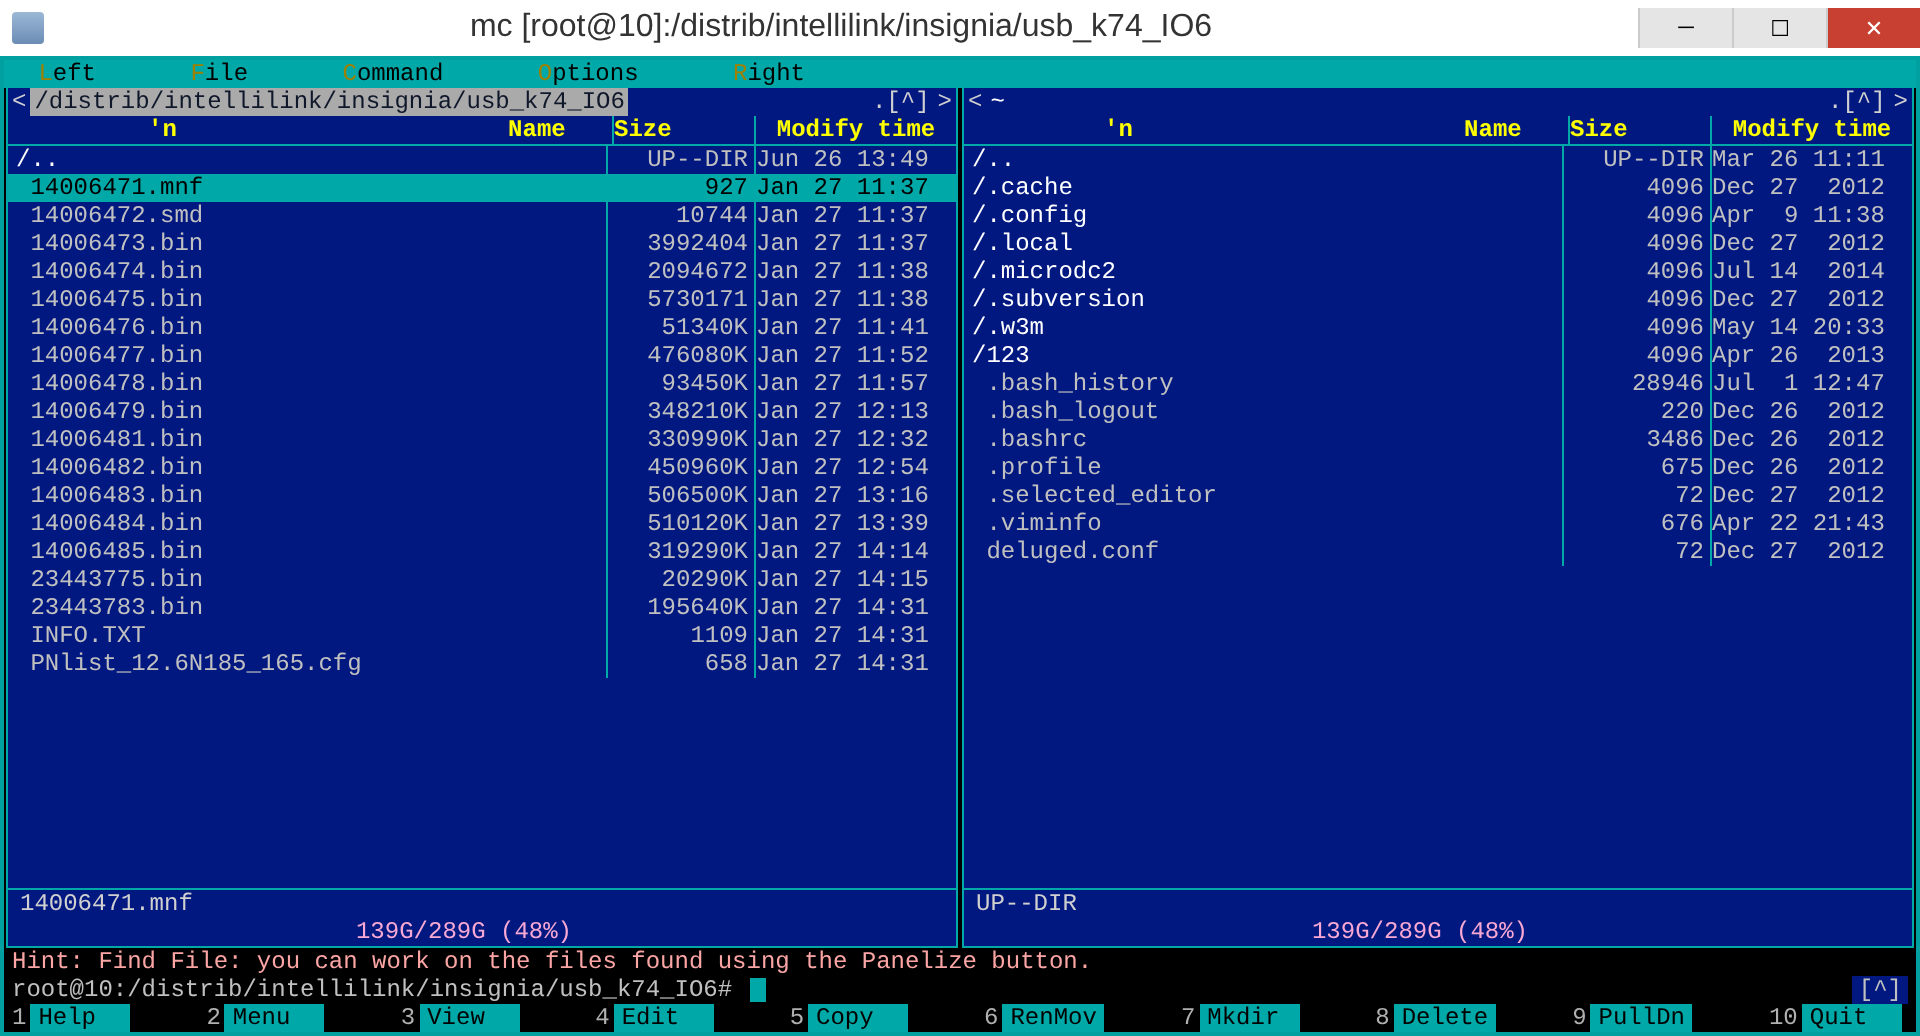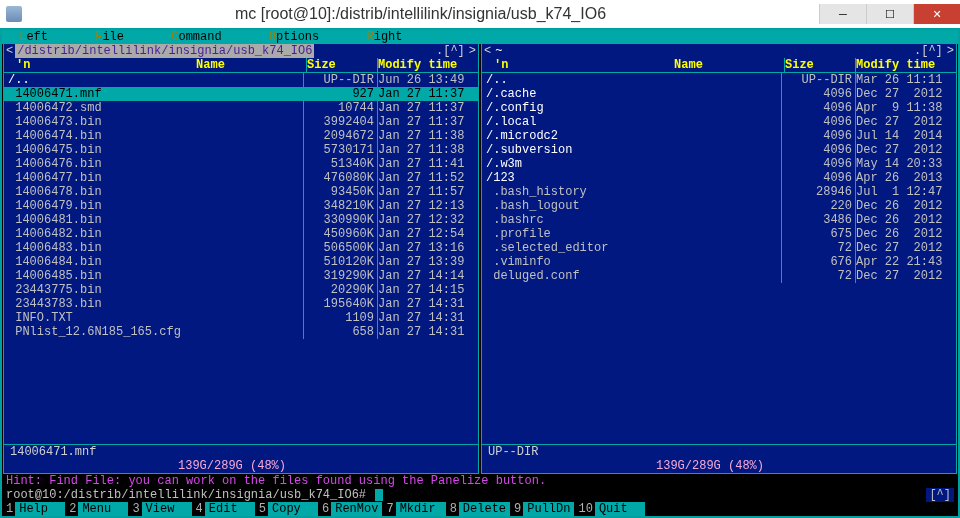--- a/index.html
+++ b/index.html
@@ -97,38 +97,38 @@
   }
   .pane-top {
     display:flex;
     align-items:center;
     height:14px;
     color:#d0d0d0;
   }
   .pane-top .arrow { color:#d0d0d0; padding:0 2px; }
   .pane-top .path-box {
     background:#aaa;
-    color:#4c1d95;
+    color:#0f172a;
     padding:0 2px;
   }
   .pane-top .upmark {
     margin-left:auto;
     padding-right:2px;
     color:#d0d0d0;
   }
   .cols-header {
     display:flex;
     color:#ffff00;
     font-weight:bold;
     height:14px;
     border-bottom:1px solid #00a8a8;
   }
-  .col-n { flex:1; padding-left:12px; border-right:1px solid #00a8a8;}
+  .col-n { flex:1; padding-left:22px; border-right:1px solid #00a8a8;margin-left:48px;}
   .col-s { width:70px; text-align:left; border-right:1px solid #00a8a8;}
-  .col-t { width:100px; text-align:left;}
+  .col-t { width:100px; text-align:center;}
   .file-list {
     flex:1;
     overflow:hidden;
   }
   .row {
     display:flex;
     height:14px;
   }
   .row .c-name { flex:1; padding-left:4px; white-space:pre; overflow:hidden; border-right:1px solid #00a8a8;}
   .row .c-size { width:70px; text-align:right; padding-right:3px; border-right:1px solid #00a8a8;}
@@ -144,21 +144,21 @@
   }
   .pane-footer .footer-left { flex:1; padding-left:6px; }
   .pane-footer-disk {
     height:14px;
     color:#f9a8d4;
     text-align:center;
     padding-right:18px;
   }
   .hint {
     background:#000;
-    color:#d946ef;
+    color:#fca5a5;
     padding-left:4px;
     height:14px;
   }
   .prompt {
     background:#000;
     color:#c0c0c0;
     padding-left:4px;
     height:14px;
     position:relative;
   }
@@ -171,21 +171,21 @@
     height:14px;
     display:flex;
     align-items:center;
     color:#c0c0c0;
   }
   .bottombar .fn {
     display:flex;
     align-items:center;
   }
   .bottombar .num { padding:0 2px 0 4px; color:#b0b0b0;}
-  .bottombar .lbl { background:#00a8a8; color:#000; padding:0 4px; min-width:42px;}
+  .bottombar .lbl { background:#00a8a8; color:#000; padding:0 4px; margin-right:34px; min-width:42px;}
   .bottombar .lbl.last{margin-right:0;}
 </style>
 </head>
 <body>
 
 <div class="window">
   <div class="titlebar">
     <div class="putty-icon"></div>
     <div class="title-text">mc [root@10]:/distrib/intellilink/insignia/usb_k74_IO6</div>
     <div class="win-btns">

